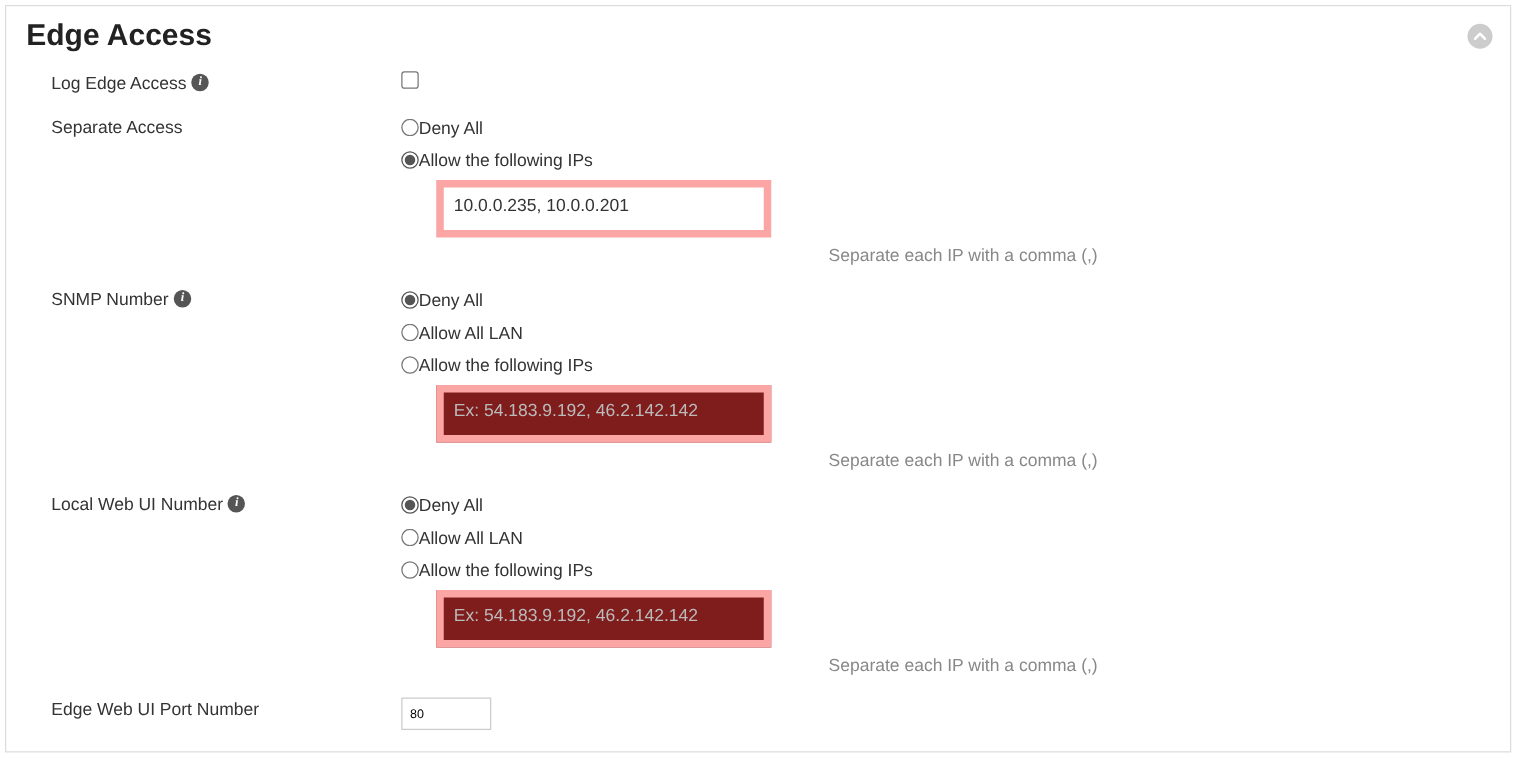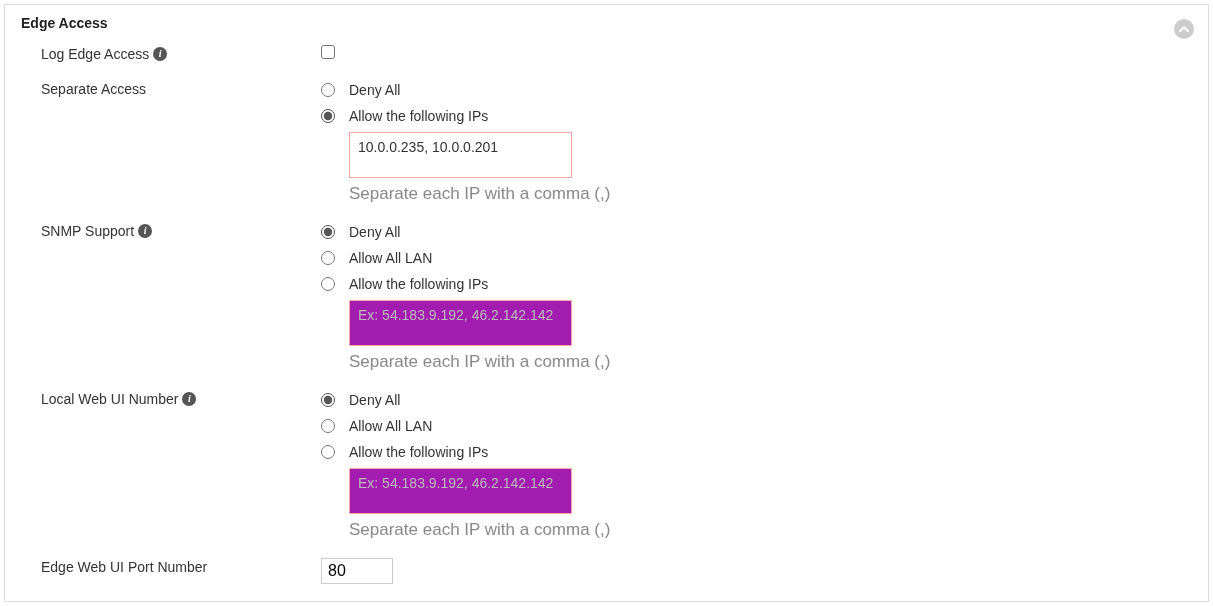--- a/index.html
+++ b/index.html
@@ -27,21 +27,21 @@
     height: 20px;
     border-radius: 50%;
     background: #ccc;
     display: flex;
     align-items: center;
     justify-content: center;
     cursor: pointer;
   }
   .collapse-btn svg { width: 10px; height: 10px; }
   .section-title {
-    font-size: 14px;
+    font-size: 24px;
     font-weight: 600;
     color: #222;
     margin: 0 0 14px 0;
   }
   .form-row {
     display: flex;
     align-items: flex-start;
     margin-bottom: 18px;
   }
   .label-col {
@@ -65,67 +65,67 @@
     font-size: 10px;
     font-weight: bold;
     font-style: italic;
     font-family: Georgia, serif;
     line-height: 1;
   }
   .control-col { flex: 1; }
   .radio-row {
     display: flex;
     align-items: center;
-    gap: 14px;
     margin-bottom: 6px;
     min-height: 20px;
   }
   .radio-row input[type="radio"] {
     margin: 0;
     width: 14px;
     height: 14px;
     accent-color: #555;
   }
   .radio-row label { cursor: pointer; }
   .checkbox-ctl {
     margin: 0;
     width: 14px;
     height: 14px;
   }
   .ip-textarea {
     display: block;
-    width: 223px;
+    width: 268px;
     height: 46px;
-    border: 1px solid #fca5a5;
+    border: 6px solid #fca5a5;
     padding: 6px 8px;
     font-family: inherit;
     font-size: 14px;
     resize: none;
     margin-top: 4px;
     margin-left: 28px;
     color: #333;
   }
   .ip-textarea.disabled {
-    background: #a21caf;
+    background: #7f1d1d;
     color: #bbb;
   }
   .ip-textarea::placeholder { color: #bbb; }
   .helper {
-    font-size: 17px;
+    font-size: 14px;
     color: #888;
     margin-top: 6px;
     margin-left: 28px;
+    text-align: center;
   }
   .port-input {
     width: 72px;
     height: 26px;
     border: 1px solid #ccc;
     padding: 2px 6px;
     font-family: inherit;
-    font-size: 16px;
+    font-size: 10px;
   }
 </style>
 </head>
 <body>
 
 <div class="panel">
 
   <div class="collapse-btn">
     <svg viewBox="0 0 10 10">
         <path d="M1 7 L5 3 L9 7" stroke="#fff" stroke-width="2" fill="none" stroke-linecap="round" stroke-linejoin="round"></path>
@@ -157,21 +157,21 @@
         <input type="radio" name="support" checked="" style="">
         <label>Allow the following IPs</label>
       </div>
       <textarea class="ip-textarea" placeholder="Ex: 54.183.9.192, 46.2.142.142" style="">10.0.0.235, 10.0.0.201</textarea>
       <div class="helper">Separate each IP with a comma (,)</div>
     </div>
   </div>
 
   <div class="form-row">
     <div class="label-col">
-      <span>SNMP Support</span>
+      <span>SNMP Number</span>
       <span class="info-icon">i</span>
     </div>
     <div class="control-col">
       <div class="radio-row">
         <input type="radio" name="snmp" checked="" style="">
         <label>Deny All</label>
       </div>
       <div class="radio-row">
         <input type="radio" name="snmp" style="">
         <label>Allow All LAN</label>

